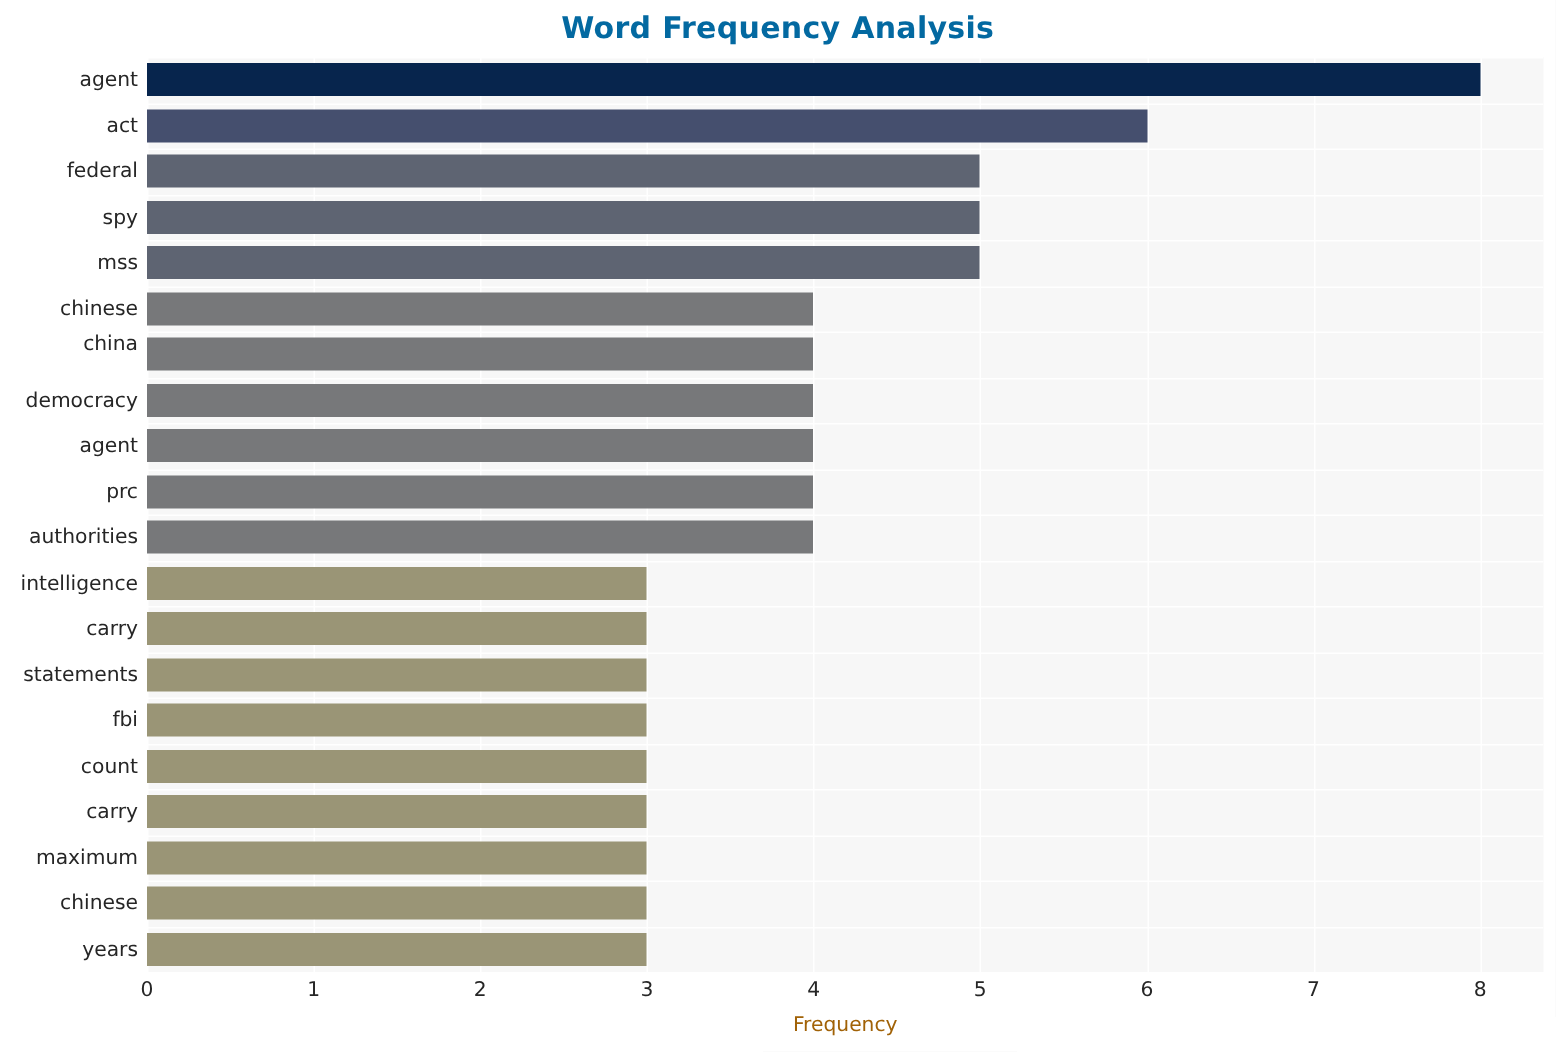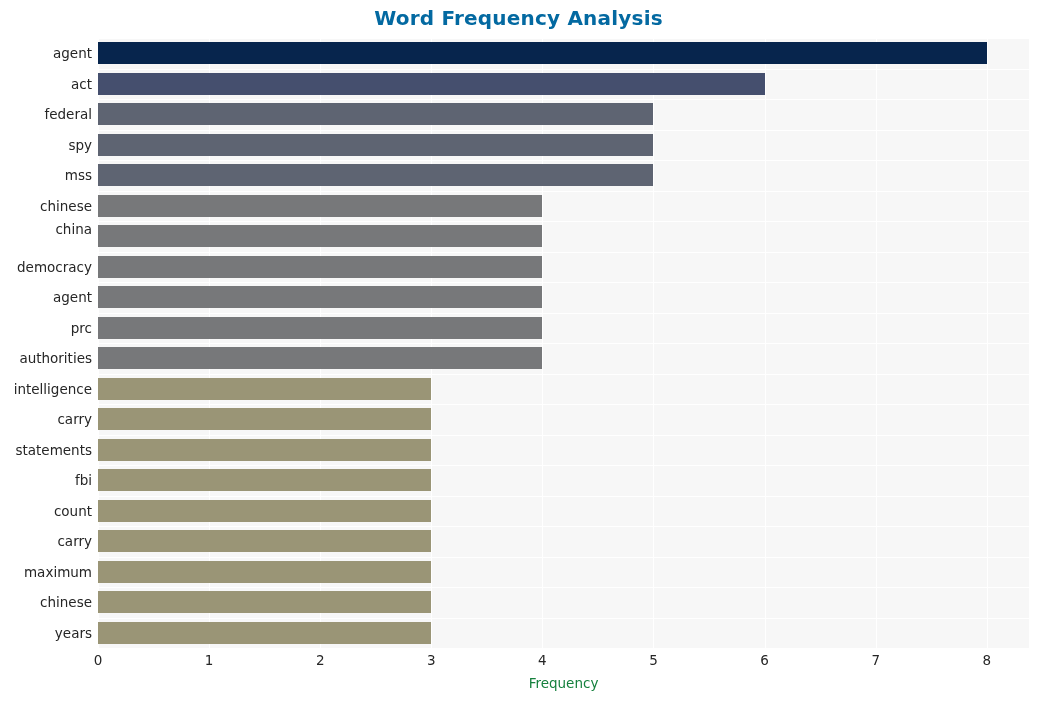--- a/index.html
+++ b/index.html
@@ -112,21 +112,21 @@
     color: #262626;
   }
 
   .xaxis-title {
     position: absolute;
     left: 98px;
     top: 675px;
     width: 931px;
     text-align: center;
     font-size: 13.5px;
-    color: #15803d;
+    color: #a16207;
   }
 </style>
 </head>
 <body>
 
 <div id="chart-root">
 
   <div class="chart-title">Word Frequency Analysis</div>
 
   <div class="plot-area">

